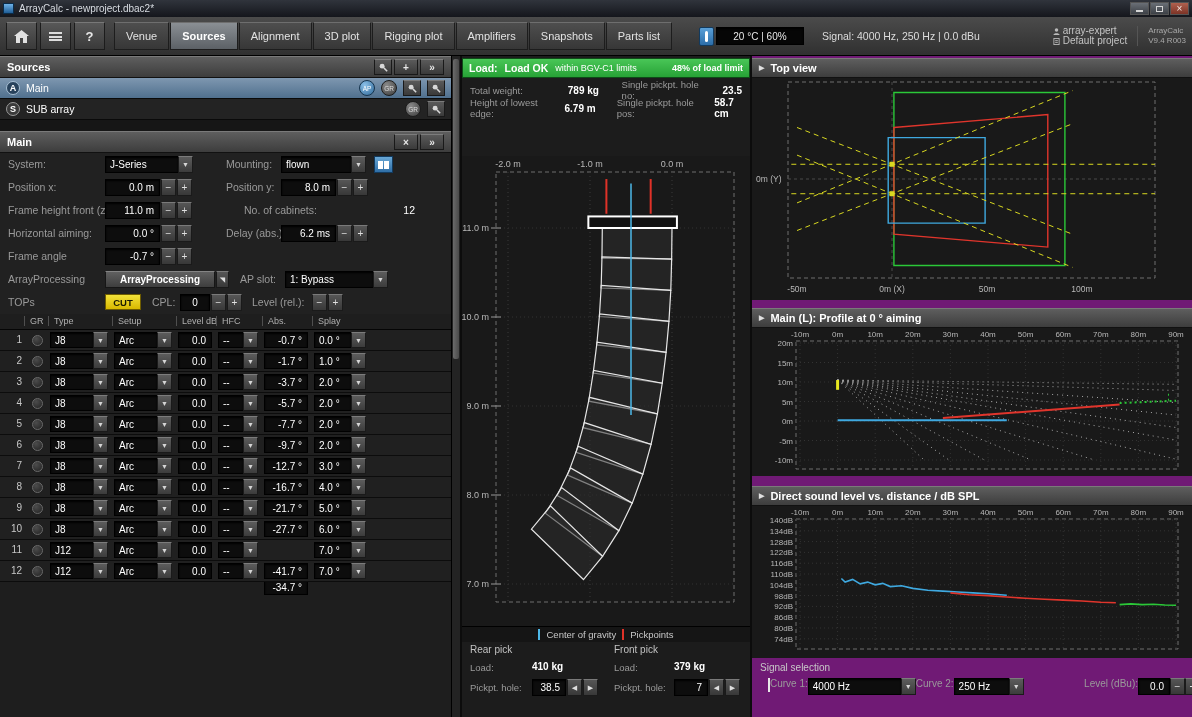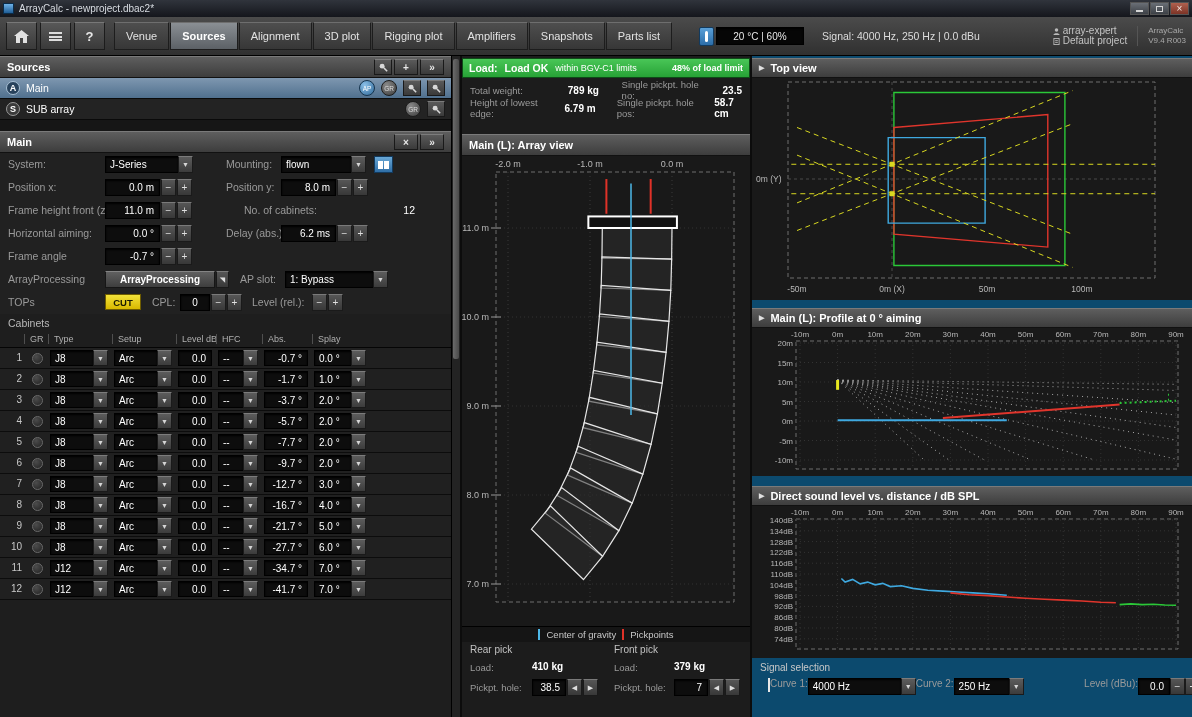--- a/index.html
+++ b/index.html
@@ -43,21 +43,21 @@
   .acct { text-align:left; }
   .acct-line { display:flex; align-items:center; gap:3px; color:#c4c4c4; font-size:10px; line-height:10px; }
   .appver { border-left:1px solid #555; padding-left:10px; color:#a8a8a8; font-size:8px; line-height:10px; text-align:left; }
 
   
   .content { position:absolute; left:0; top:56px; width:1192px; height:661px; background:#0c0c0c; }
   .left-panel { position:absolute; left:0; top:0; width:451px; height:661px; background:#1e1e1e; }
   .vscroll { position:absolute; left:451px; top:0; width:9px; height:661px; background:#232323; border-left:1px solid #000; }
   .vscroll .thumb { position:absolute; left:1px; top:3px; width:6px; height:300px; background:linear-gradient(90deg,#6a6a6a,#4a4a4a); border-radius:2px; }
   .mid-panel { position:absolute; left:462px; top:0; width:288px; height:661px; background:#1c1c1c; }
-  .right-panel { position:absolute; left:752px; top:0; width:440px; height:661px; background:#0c4a6e; }
+  .right-panel { position:absolute; left:752px; top:0; width:440px; height:661px; background:#701a75; }
 
   
   .phdr { position:relative; height:22px; background:linear-gradient(#5e5e5e,#3d3d3d); border-top:1px solid #7a7a7a;
     border-bottom:1px solid #111; color:#fff; font-size:11px; font-weight:bold; display:flex; align-items:center; padding:0 7px; }
   .phdr-btns { margin-left:auto; display:flex; gap:2px; }
   .sq-btn { width:19px; height:16px; background:linear-gradient(#5a5a5a,#3a3a3a); border:1px solid #191919; border-top-color:#7c7c7c;
     color:#e8e8e8; font-size:10px; font-weight:bold; display:flex; align-items:center; justify-content:center; }
   .vbox { position:absolute; height:17px; background:#0d0d0d; border:1px solid #000; box-shadow:inset 0 1px 2px #000;
     color:#fff; font-size:10px; display:flex; align-items:center; justify-content:flex-end; padding:0 5px; }
   .dd { position:absolute; height:17px; display:flex; }
@@ -345,21 +345,20 @@
         <div class="cut-btn" style="left:105px;width:36px">CUT</div>
         <span class="flabel" style="left:152px">CPL:</span>
         <div class="vbox" style="left:180px;width:30px;justify-content:center">0</div>
         <div class="sbtn" style="left:211px">−</div>
         <div class="sbtn" style="left:227px">+</div>
         <span class="flabel" style="left:252px">Level (rel.):</span>
         <div class="sbtn" style="left:312px">−</div>
         <div class="sbtn" style="left:328px">+</div>
       </div>
 
-      <div class="cab-label">Cabinets</div>
       <div class="cab-hdr">
           <span class="cab-hcell" style="left: 24px;">GR</span>
           <span class="cab-hcell" style="left: 48px;">Type</span>
           <span class="cab-hcell" style="left: 112px;">Setup</span>
           <span class="cab-hcell" style="left: 176px;">Level dB</span>
           <span class="cab-hcell" style="left: 216px;">HFC</span>
           <span class="cab-hcell" style="left: 262px;">Abs.</span>
           <span class="cab-hcell" style="left: 312px;">Splay</span>
         </div>
       <div class="cab-rows">
@@ -592,21 +591,21 @@
             </div>
             <div class="dd" style="left: 114px; width: 58px;">
               <span class="dd-val">Arc</span>
               <span class="dd-arrow">▼</span>
             </div>
             <div class="vbox" style="left: 178px; width: 34px;">0.0</div>
             <div class="dd" style="left: 218px; width: 40px;">
               <span class="dd-val">--</span>
               <span class="dd-arrow">▼</span>
             </div>
-            <div class="vbox" style="left: 264px; width: 44px;">-34.7 °</div>
+            <div class="vbox" style="left: 264px; width: 44px; margin-top: 37px;">-34.7 °</div>
             <div class="dd" style="left: 314px; width: 52px;">
               <span class="dd-val">7.0 °</span>
               <span class="dd-arrow">▼</span>
             </div>
           </div>
           <div class="cab-row">
             <span class="c-num">12</span>
             <span class="gr-dot"></span>
             <div class="dd" style="left: 50px; width: 58px;">
               <span class="dd-val">J12</span>
@@ -646,25 +645,20 @@
         <span class="il" style="width:112px">Single pickpt. hole no:</span>
         <span class="iv">23.5</span>
       </div>
       <div class="inforow" style="top:43px">
         <span class="il" style="width:108px">Height of lowest edge:</span>
         <span class="iv" style="width:52px">6.79 m</span>
         <span class="il" style="width:112px">Single pickpt. hole pos:</span>
         <span class="iv">58.7 cm</span>
       </div>
 
-      <div class="rp-hdr" style="top:78px;width:288px">
-          <div class="phdr" style="height:22px">
-        <span>Main (L): Array view</span>
-          </div>
-        </div>
 
       <div class="plot-wrap" style="left:0;top:100px;width:288px;height:470px">
         <svg id="array-svg" width="288" height="470">
             <rect x="34" y="16" width="238" height="430" fill="none" stroke="#6f6f6f" stroke-dasharray="4 3"></rect>
             <line x1="46" y1="16" x2="46" y2="446" stroke="#3a3a3a" stroke-dasharray="1 3"></line>
             <text x="46" y="11" text-anchor="middle" font-size="9" fill="#b8b8b8">-2.0 m</text>
             <line x1="128" y1="16" x2="128" y2="446" stroke="#3a3a3a" stroke-dasharray="1 3"></line>
             <text x="128" y="11" text-anchor="middle" font-size="9" fill="#b8b8b8">-1.0 m</text>
             <line x1="210" y1="16" x2="210" y2="446" stroke="#3a3a3a" stroke-dasharray="1 3"></line>
             <text x="210" y="11" text-anchor="middle" font-size="9" fill="#b8b8b8">0.0 m</text>

